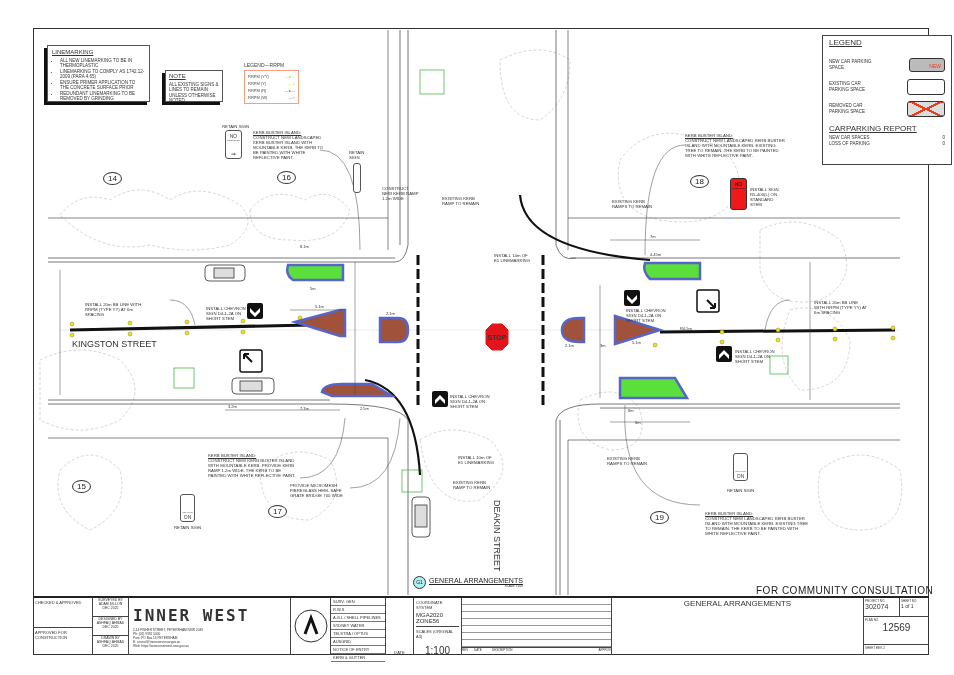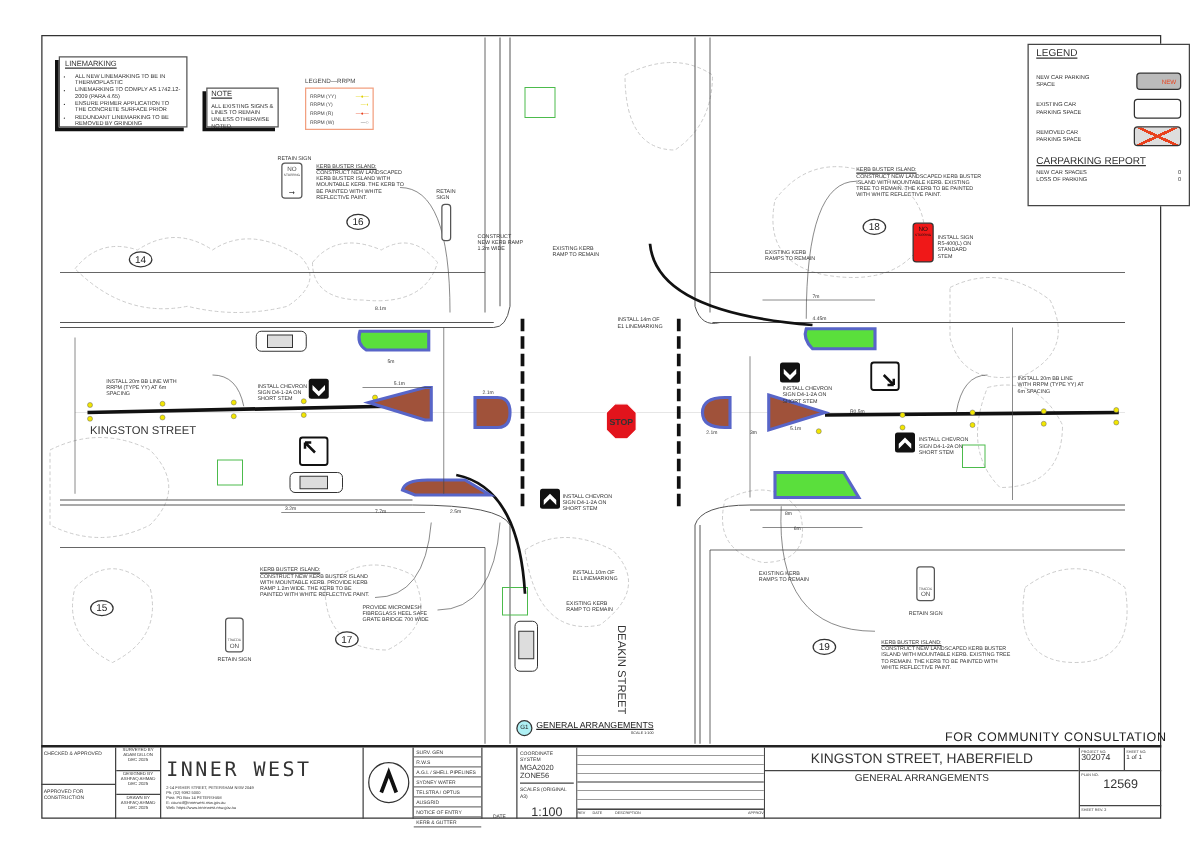--- a/index.html
+++ b/index.html
@@ -312,21 +312,21 @@
 <div class="note" style="left:453px;top:480px;width:38px;">EXISTING KERB RAMP TO REMAIN</div>
 <div class="note" style="left:208px;top:453px;width:88px;">
   <u>KERB BUSTER ISLAND:</u><span>CONSTRUCT NEW KERB BUSTER ISLAND WITH MOUNTABLE KERB. PROVIDE KERB RAMP 1.2m WIDE. THE KERB TO BE PAINTED WITH WHITE REFLECTIVE PAINT.</span>
 </div>
 <div class="note" style="left:290px;top:483px;width:60px;">PROVIDE MICROMESH FIBREGLASS HEEL SAFE GRATE BRIDGE 700 WIDE</div>
 <div class="note" style="left:607px;top:456px;width:42px;">EXISTING KERB RAMPS TO REMAIN</div>
 <div class="note" style="left:705px;top:511px;width:105px;">
   <u>KERB BUSTER ISLAND:</u><span>CONSTRUCT NEW LANDSCAPED KERB BUSTER ISLAND WITH MOUNTABLE KERB. EXISTING TREE TO REMAIN. THE KERB TO BE PAINTED WITH WHITE REFLECTIVE PAINT.</span>
 </div>
 
-<div class="bubble" style="left:103px;top:172px;margin-top:29px;">14</div>
+<div class="bubble" style="left:103px;top:172px;">14</div>
 <div class="bubble" style="left:72px;top:480px;">15</div>
 <div class="bubble" style="left:277px;top:171px;">16</div>
 <div class="bubble" style="left:268px;top:505px;">17</div>
 <div class="bubble" style="left:690px;top:175px;">18</div>
 <div class="bubble" style="left:650px;top:511px;">19</div>
 
 <div style="position:absolute;left:413px;top:576px;display:flex;align-items:center;">
   <span style="display:inline-block;width:11px;height:11px;border-radius:50%;background:#aef0f4;border:1px solid #333;font-size:5px;line-height:11px;text-align:center;margin-right:3px;">G1</span>
   <span style="display:flex;flex-direction:column;">
     <span style="font-size:7px;text-decoration:underline;">GENERAL ARRANGEMENTS</span>
@@ -352,21 +352,21 @@
         <div>ASHFAQ AHMAD</div>
         <div>DEC 2025</div>
       </div>
     <div>
         <div>DRAWN BY</div>
         <div>ASHFAQ AHMAD</div>
         <div>DEC 2025</div>
       </div>
   </div>
   <div class="cell" style="left:96px;top:0;width:162px;height:57px;padding:8px 4px;">
-    <div style="font-size:16px;font-weight:normal;letter-spacing:2px;font-family:'DejaVu Sans Mono',monospace;">INNER WEST</div>
+    <div style="font-size:16px;font-weight:bold;letter-spacing:2px;font-family:'DejaVu Sans Mono',monospace;">INNER WEST</div>
     <div style="font-size:3.2px;line-height:4px;margin-top:3px;">
       <div>2-14 FISHER STREET, PETERSHAM NSW 2049</div>
       <div>Ph:   (02) 9392 5000</div>
       <div>Post: PO Box 14 PETERSHAM</div>
       <div>E:    council@innerwest.nsw.gov.au</div>
       <div>Web:  https://www.innerwest.nsw.gov.au</div>
     </div>
   </div>
   <div class="cell" style="left:258px;top:0;width:40px;height:57px;">
     <svg width="40" height="57">
@@ -396,21 +396,20 @@
   <div class="cell" style="left:429px;top:0;width:150px;height:57px;">
     <div style="height:49px;background:repeating-linear-gradient(#fff 0 6px,#999 6px 7px);"></div>
     <div style="display:flex;font-size:3px;border-top:1px solid #444;">
       <span style="width:12px;">REV</span>
       <span style="width:18px;">DATE</span>
       <span style="flex:1;">DESCRIPTION</span>
       <span>APPROV</span>
     </div>
   </div>
   <div class="cell" style="left:579px;top:0;width:252px;height:57px;">
-    <div class="title-row" style="font-size:11px;height:18px;line-height:18px;">KINGSTON STREET, HABERFIELD</div>
     <div class="title-row" style="font-size:8px;height:12px;line-height:12px;border-bottom:none;">GENERAL ARRANGEMENTS</div>
   </div>
   <div class="cell" style="left:831px;top:0;width:65px;height:57px;border-right:none;">
     <div style="display:flex;height:18px;border-bottom:1px solid #444;">
       <div style="width:33px;border-right:1px solid #444;padding:1px;">
           <div style="font-size:3px;">PROJECT NO.</div>
           <div style="font-size:7px;">302074</div>
         </div>
       <div style="flex:1;padding:1px;">
           <div style="font-size:3px;">SHEET NO.</div>

